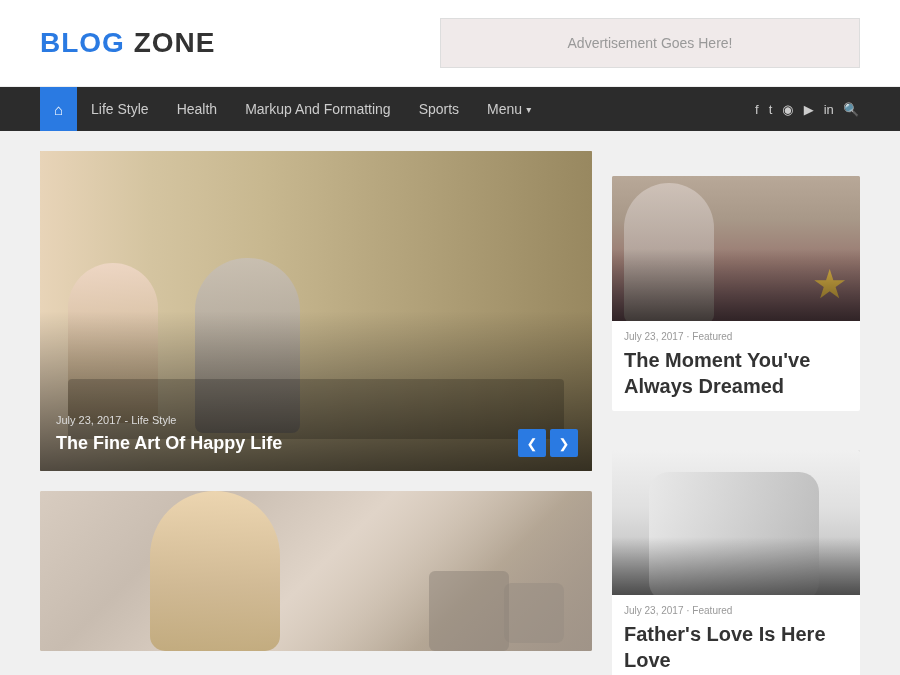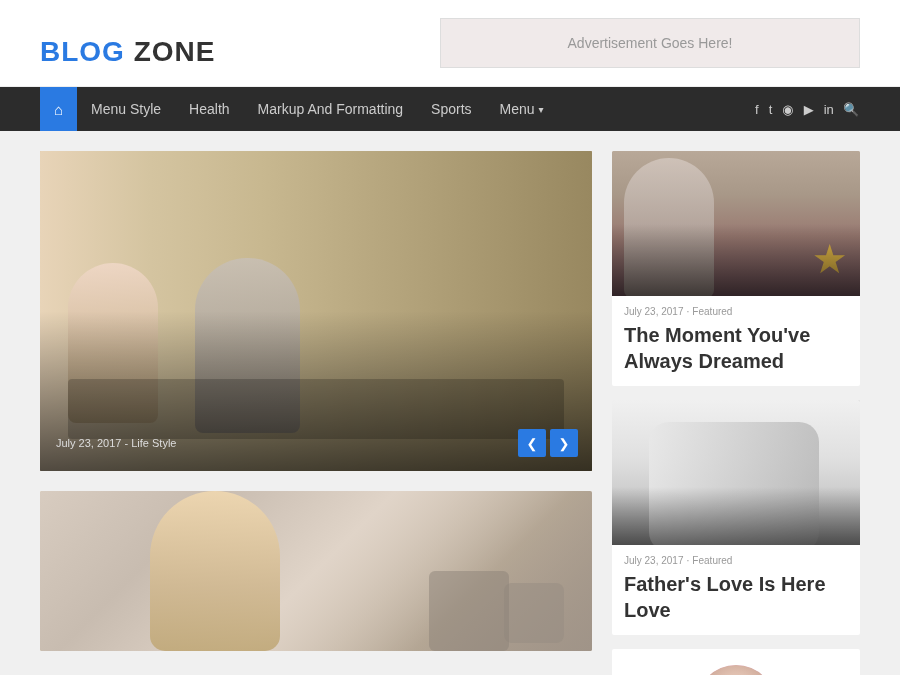--- a/index.html
+++ b/index.html
@@ -2,21 +2,21 @@
 <html><head>
   <meta charset="utf-8">
   <style>
     * { margin: 0; padding: 0; box-sizing: border-box; }
     body { font-family: Arial, sans-serif; background: #f0f0f0; width: 900px; }
 
     
     .header {
       background: #fff;
       display: flex;
-      align-items: flex-end;
+      align-items: center;
       justify-content: space-between;
       padding: 18px 40px;
       border-bottom: 1px solid #eee;
     }
     .logo {
       font-size: 28px;
       font-weight: bold;
       letter-spacing: 1px;
     }
     .logo-blog { color: #2a7ae2; }
@@ -190,20 +190,21 @@
       display: flex;
       flex-direction: column;
       gap: 14px;
     }
 
     .right-card {
       background: #fff;
       overflow: hidden;
       border-radius: 2px;
       position: relative;
+      margin-top: 25px;
     }
     .right-card-img {
       width: 100%;
       height: 145px;
       position: relative;
       overflow: hidden;
     }
     .right-card-1-img {
       background: linear-gradient(to bottom, #b8a898 0%, #c8b8a8 30%, #d4c4b4 60%, #a89888 100%);
     }
@@ -292,21 +293,21 @@
     <span class="logo-blog">BLOG</span><span class="logo-zone"> ZONE</span>
   </div>
   <div class="ad-banner">
     <span>Advertisement Goes Here!</span>
   </div>
 </div>
 
 <nav class="navbar">
   <div class="nav-left">
     <div class="nav-home">⌂</div>
-    <div class="nav-item">Menu Style</div>
+    <div class="nav-item">Life Style</div>
     <div class="nav-item">Health</div>
     <div class="nav-item">Markup And Formatting</div>
     <div class="nav-item">Sports</div>
     <div class="nav-menu chevron-down">Menu</div>
   </div>
   <div class="nav-right">
     <span class="nav-icon">f</span>
     <span class="nav-icon">t</span>
     <span class="nav-icon">◉</span>
     <span class="nav-icon">▶</span>
@@ -324,20 +325,21 @@
 
         <div style="position:absolute;inset:0;background:linear-gradient(to right, #e8d4b8 0%, #d4c4a0 20%, #c8b890 40%, #b8a880 60%, #a89870 80%, #988860 100%);"></div>
         <div style="position:absolute;bottom:15%;left:5%;width:90px;height:160px;background:linear-gradient(to bottom,#f0d8c8 0%,#e0c8b0 30%,#d0b898 60%,#c0a880 100%);border-radius:45px 45px 8px 8px;opacity:0.85;"></div>
         <div style="position:absolute;bottom:12%;left:28%;width:105px;height:175px;background:linear-gradient(to bottom,#c8c0b8 0%,#b8b0a8 30%,#a8a098 60%,#989088 100%);border-radius:52px 52px 8px 8px;opacity:0.8;"></div>
 
         <div style="position:absolute;bottom:10%;left:5%;right:5%;height:60px;background:rgba(0,0,0,0.2);border-radius:4px;"></div>
         <div class="kitchen-overlay"></div>
       </div>
       <div class="slider-caption">
         <div class="slider-meta">July 23, 2017 - Life Style</div>
+        <div class="slider-title">The Fine Art Of Happy Life</div>
       </div>
       <div class="slider-controls">
         <button class="slider-btn">❮</button>
         <button class="slider-btn">❯</button>
       </div>
     </div>
 
     <div class="bottom-card">
       <div class="bottom-card-img">
 

